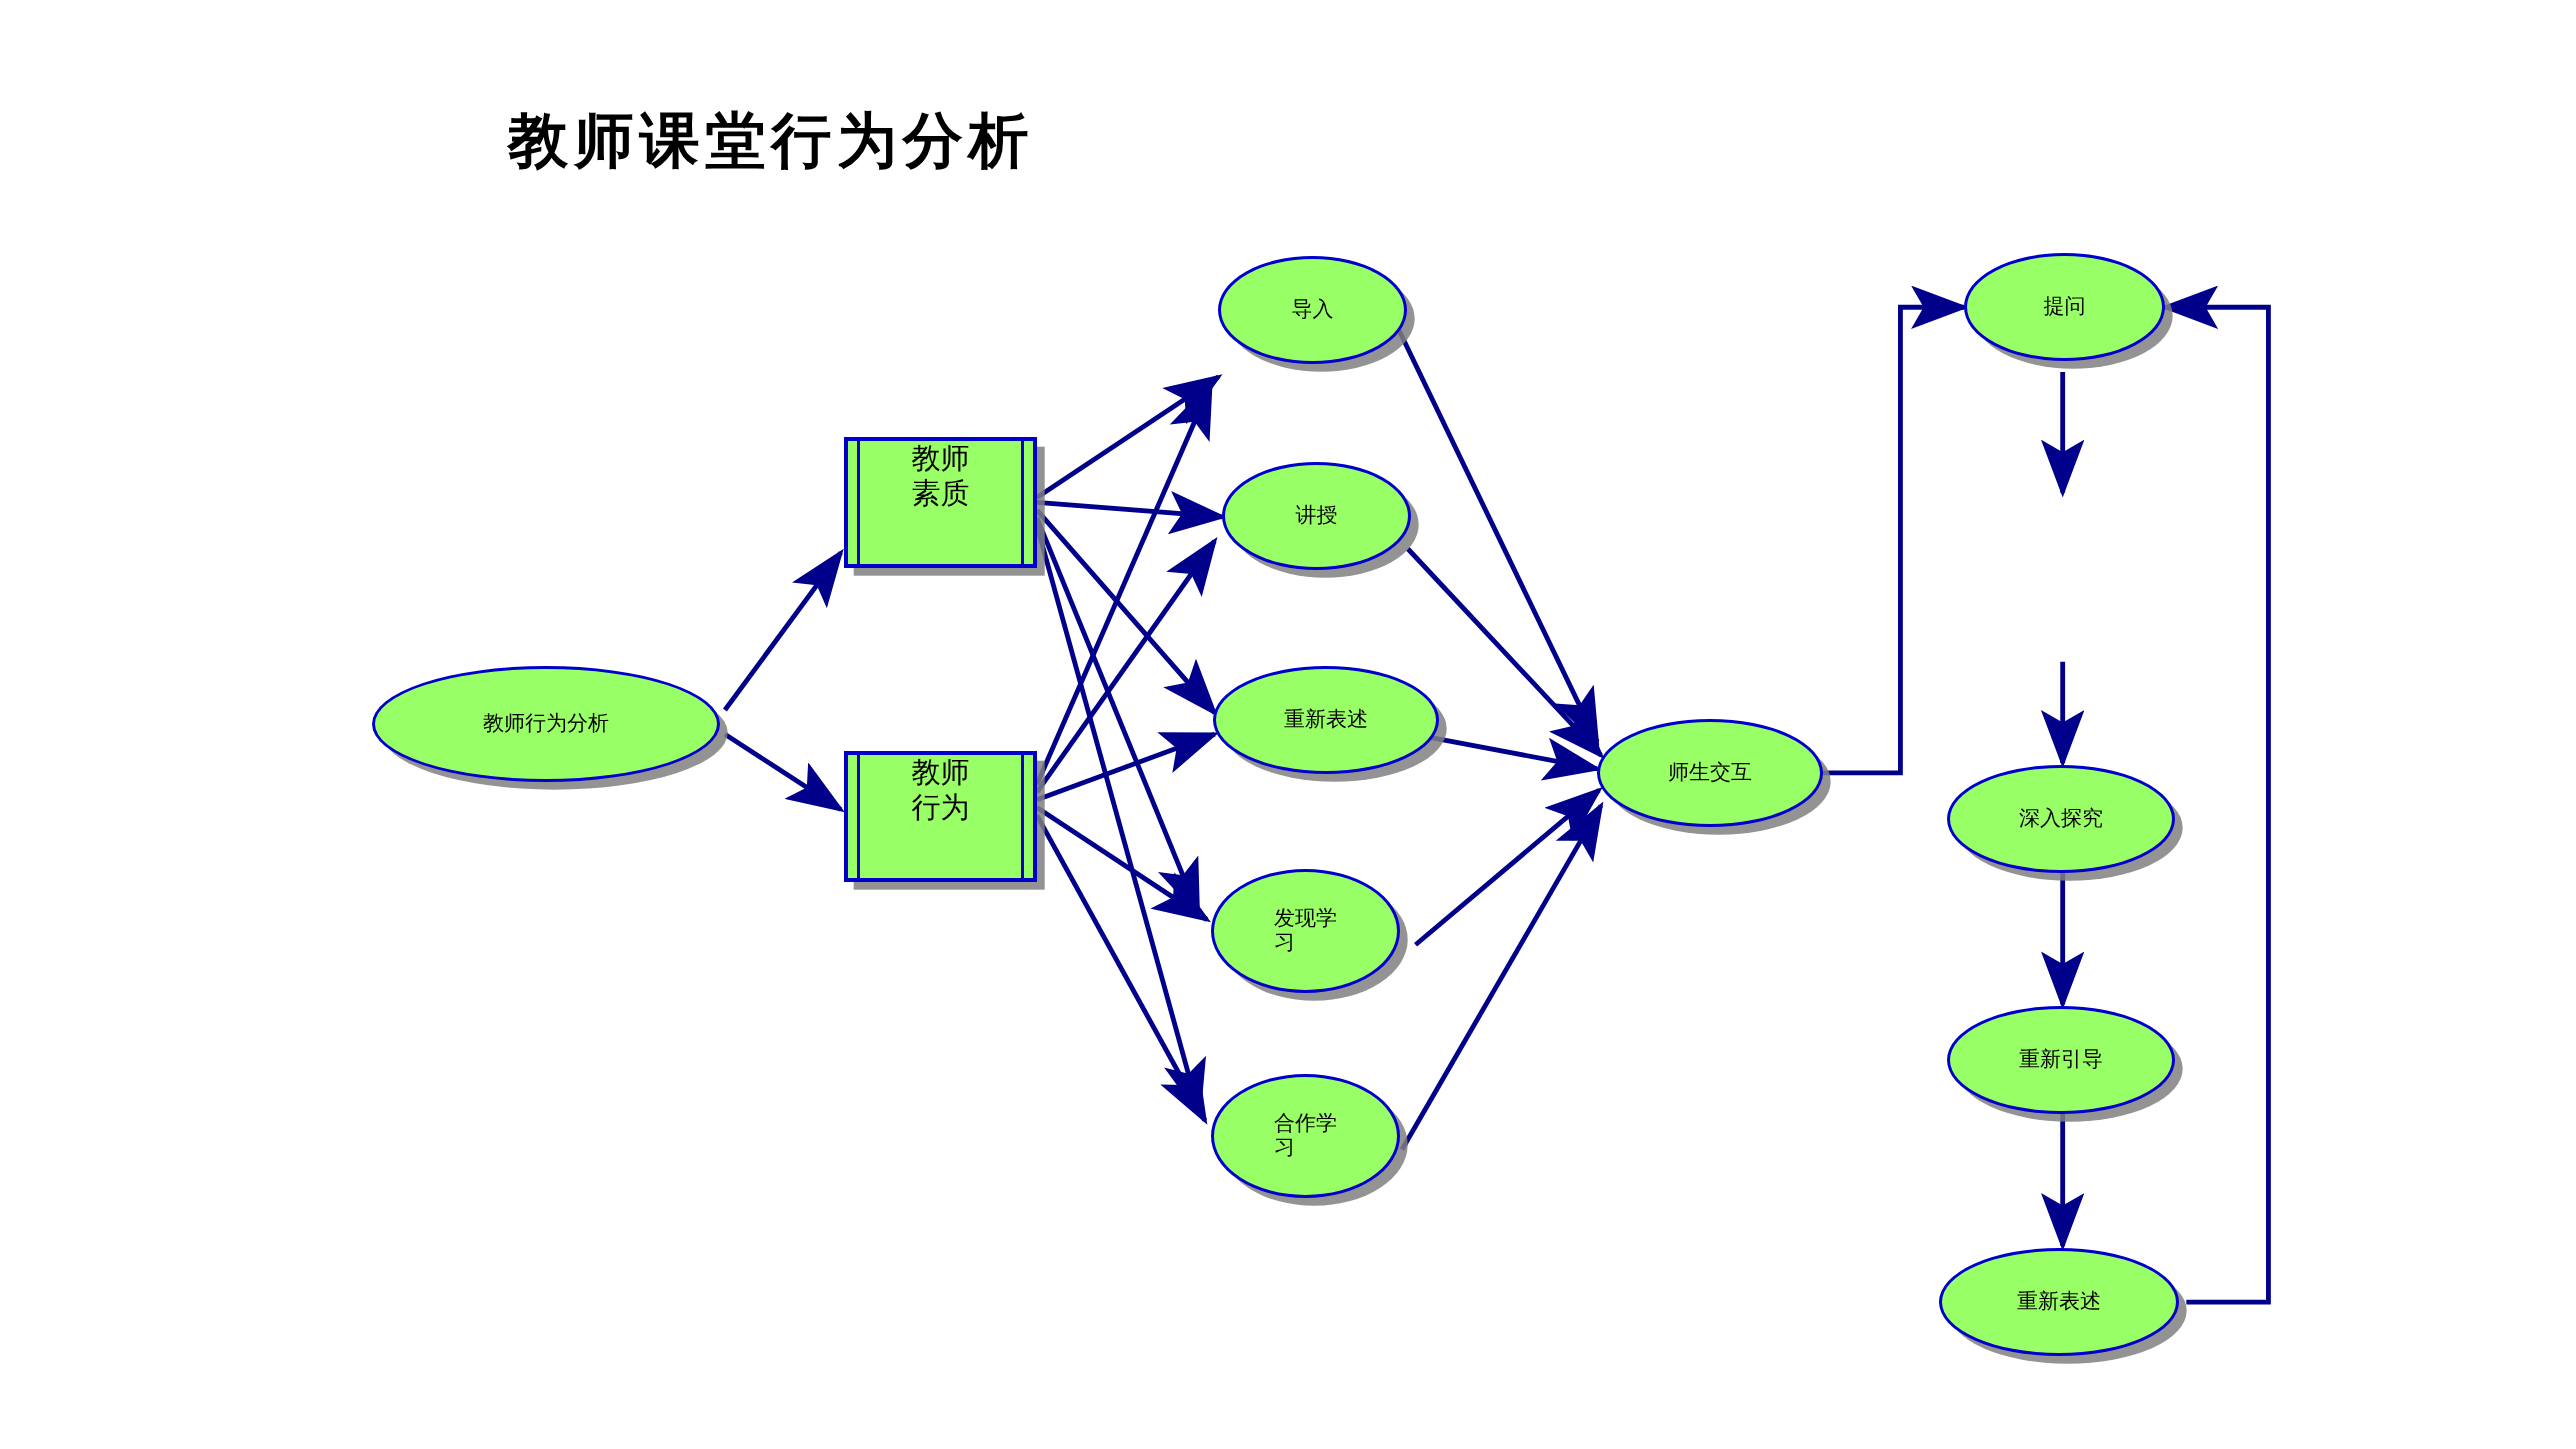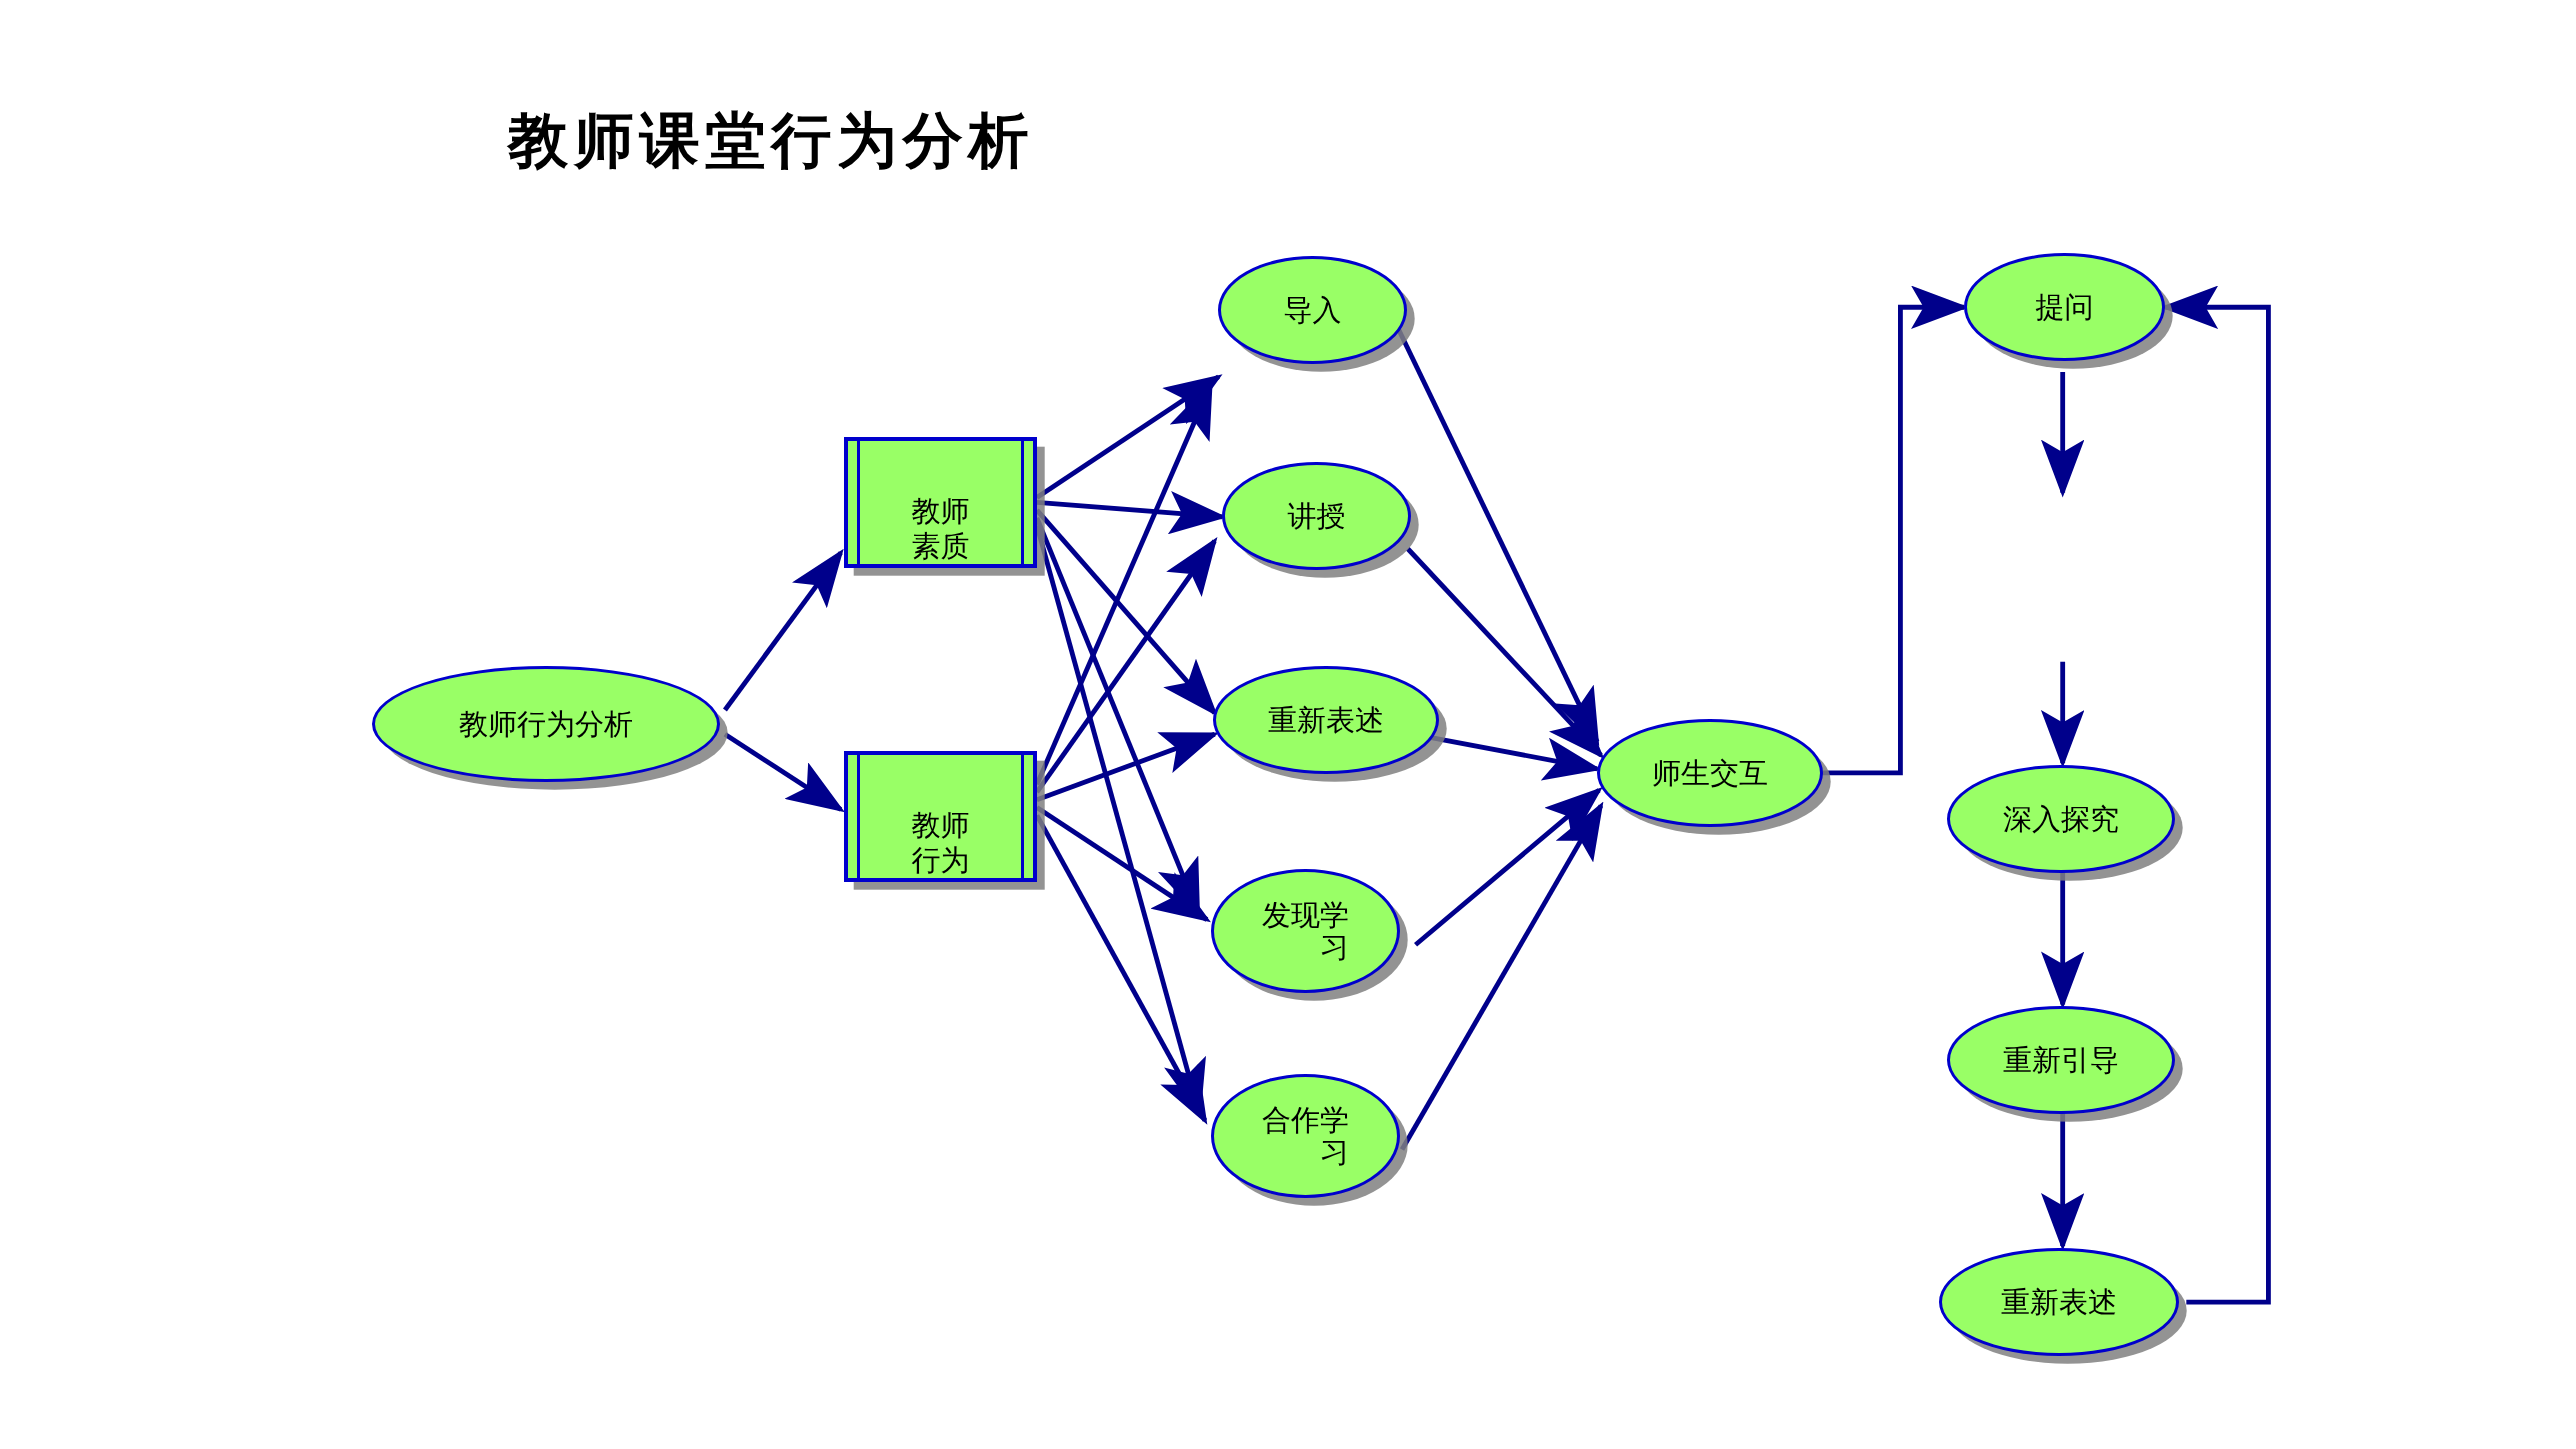--- a/index.html
+++ b/index.html
@@ -36,24 +36,24 @@
     font-weight: bold;
     color: #000000;
     letter-spacing: 5.8px;
     white-space: nowrap;
   }
   .node {
     position: absolute;
     display: flex;
     align-items: center;
     justify-content: center;
-    text-align: right;
+    text-align: left;
     color: #000000;
     font-family: "DejaVu Serif", "Liberation Serif", serif;
-    font-size: 29px;
+    font-size: 21px;
     line-height: 1.12;
     box-sizing: border-box;
     z-index: 5;
   }
   .ellipse {
     background: #99FF66;
     border: 3.9px solid #0000CC;
     border-radius: 50%;
     box-shadow: 8.7px 8.7px 0 -1px rgba(128,128,128,0.85);
   }
@@ -66,21 +66,21 @@
   }
   .rect .inner {
     position: absolute;
     left: 8.7px;
     top: 0;
     right: 8.7px;
     bottom: 0;
     border-left: 3.9px solid #0000CC;
     border-right: 3.9px solid #0000CC;
     display: flex;
-    align-items: flex-end;
+    align-items: flex-start;
     justify-content: center;
     text-align: center;
     font-family: "DejaVu Serif", "Liberation Serif", serif;
     font-size: 29px;
     line-height: 1.2;
     color: #000;
   }
   .lbl { white-space: pre-line; }
 </style>
 </head>

